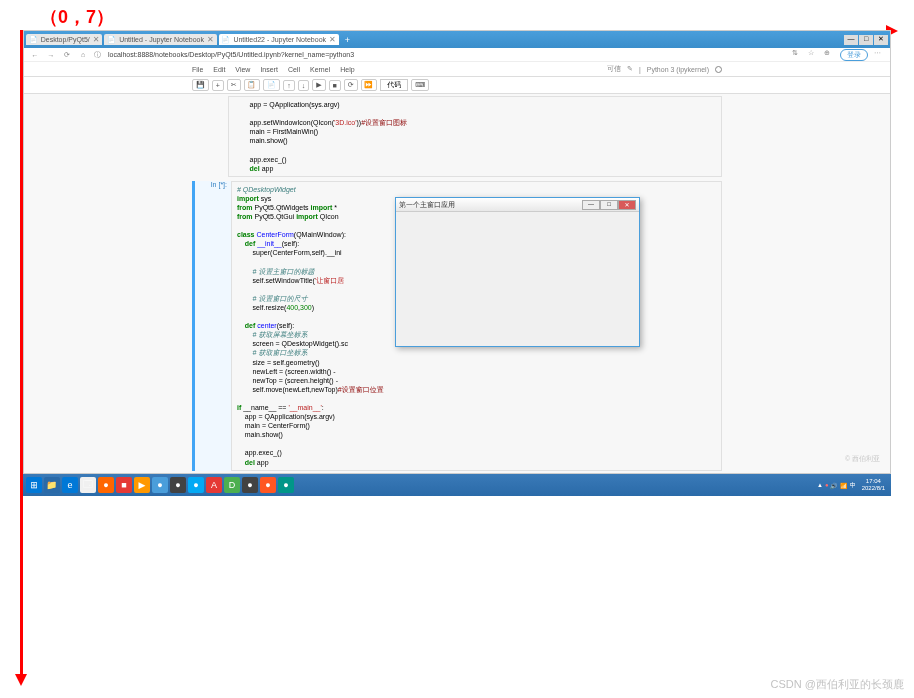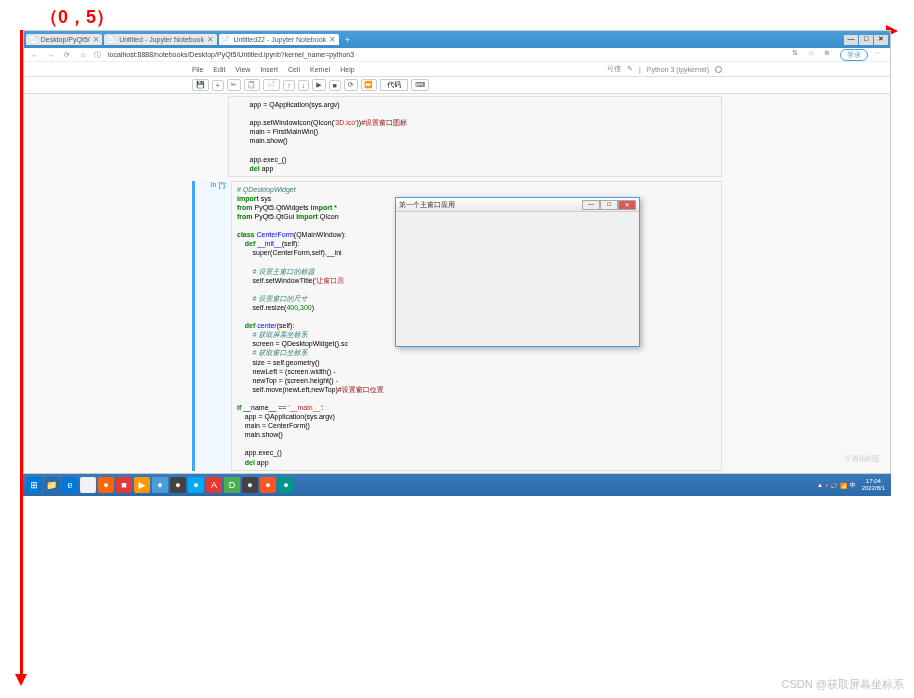--- a/index.html
+++ b/index.html
@@ -65,21 +65,21 @@
 .tb-icon { width: 16px; height: 16px; margin: 0 1px; border-radius: 2px; display: flex; align-items: center; justify-content: center; font-size: 9px; color: #fff; }
 .tray { margin-left: auto; display: flex; align-items: center; gap: 2px; color: #fff; font-size: 6px; }
 .time-block { text-align: center; line-height: 1.1; padding: 0 4px; }
 
 .watermark1 { position: absolute; top: 454px; right: 34px; color: rgba(150,150,150,0.5); font-size: 7px; }
 .watermark2 { position: absolute; bottom: 6px; right: 10px; color: rgba(100,100,100,0.4); font-size: 11px; }
 </style>
 </head>
 <body>
 
-<div class="origin-label">（0，5）</div>
+<div class="origin-label">（0，7）</div>
 <div class="axis-x"></div>
 <div class="axis-y"></div>
 <div class="crosshair">✚</div>
 
 <div class="browser">
   <div class="browser-tabbar">
     <div id="tabs-container" style="display: flex;">
         <div class="tab">
           <span>📄</span>
           <span>Desktop/PyQt5/</span>
@@ -240,13 +240,13 @@
     <span>📶</span>
     <span>中</span>
     <div class="time-block">
       <div>17:04</div>
       <div>2022/8/1</div>
     </div>
   </div>
 </div>
 
 <div class="watermark1">© 西伯利亚</div>
-<div class="watermark2">CSDN @获取屏幕坐标系</div>
+<div class="watermark2">CSDN @西伯利亚的长颈鹿</div>
 
 </body></html>

